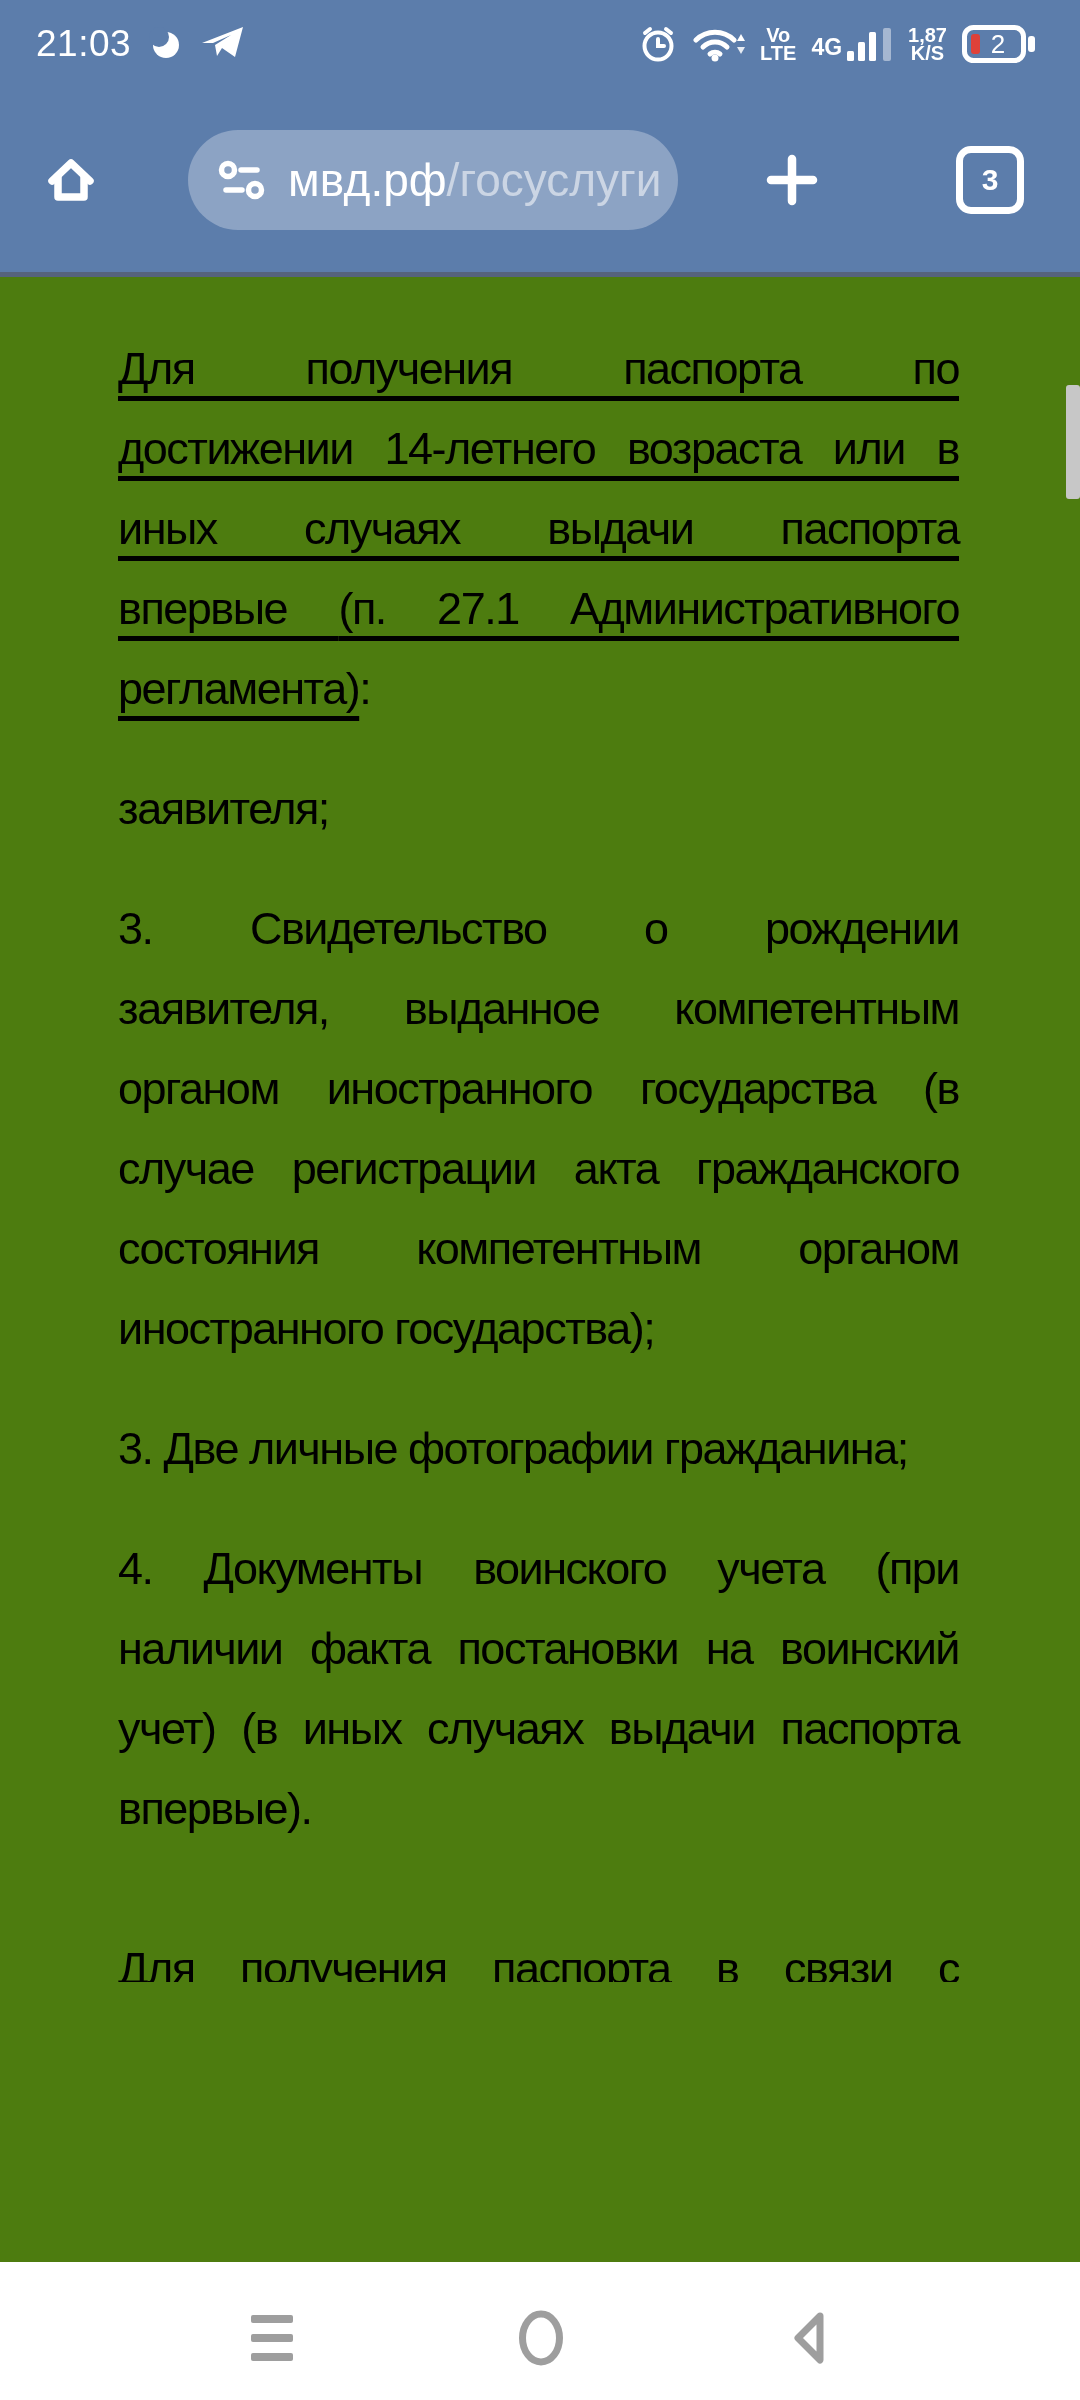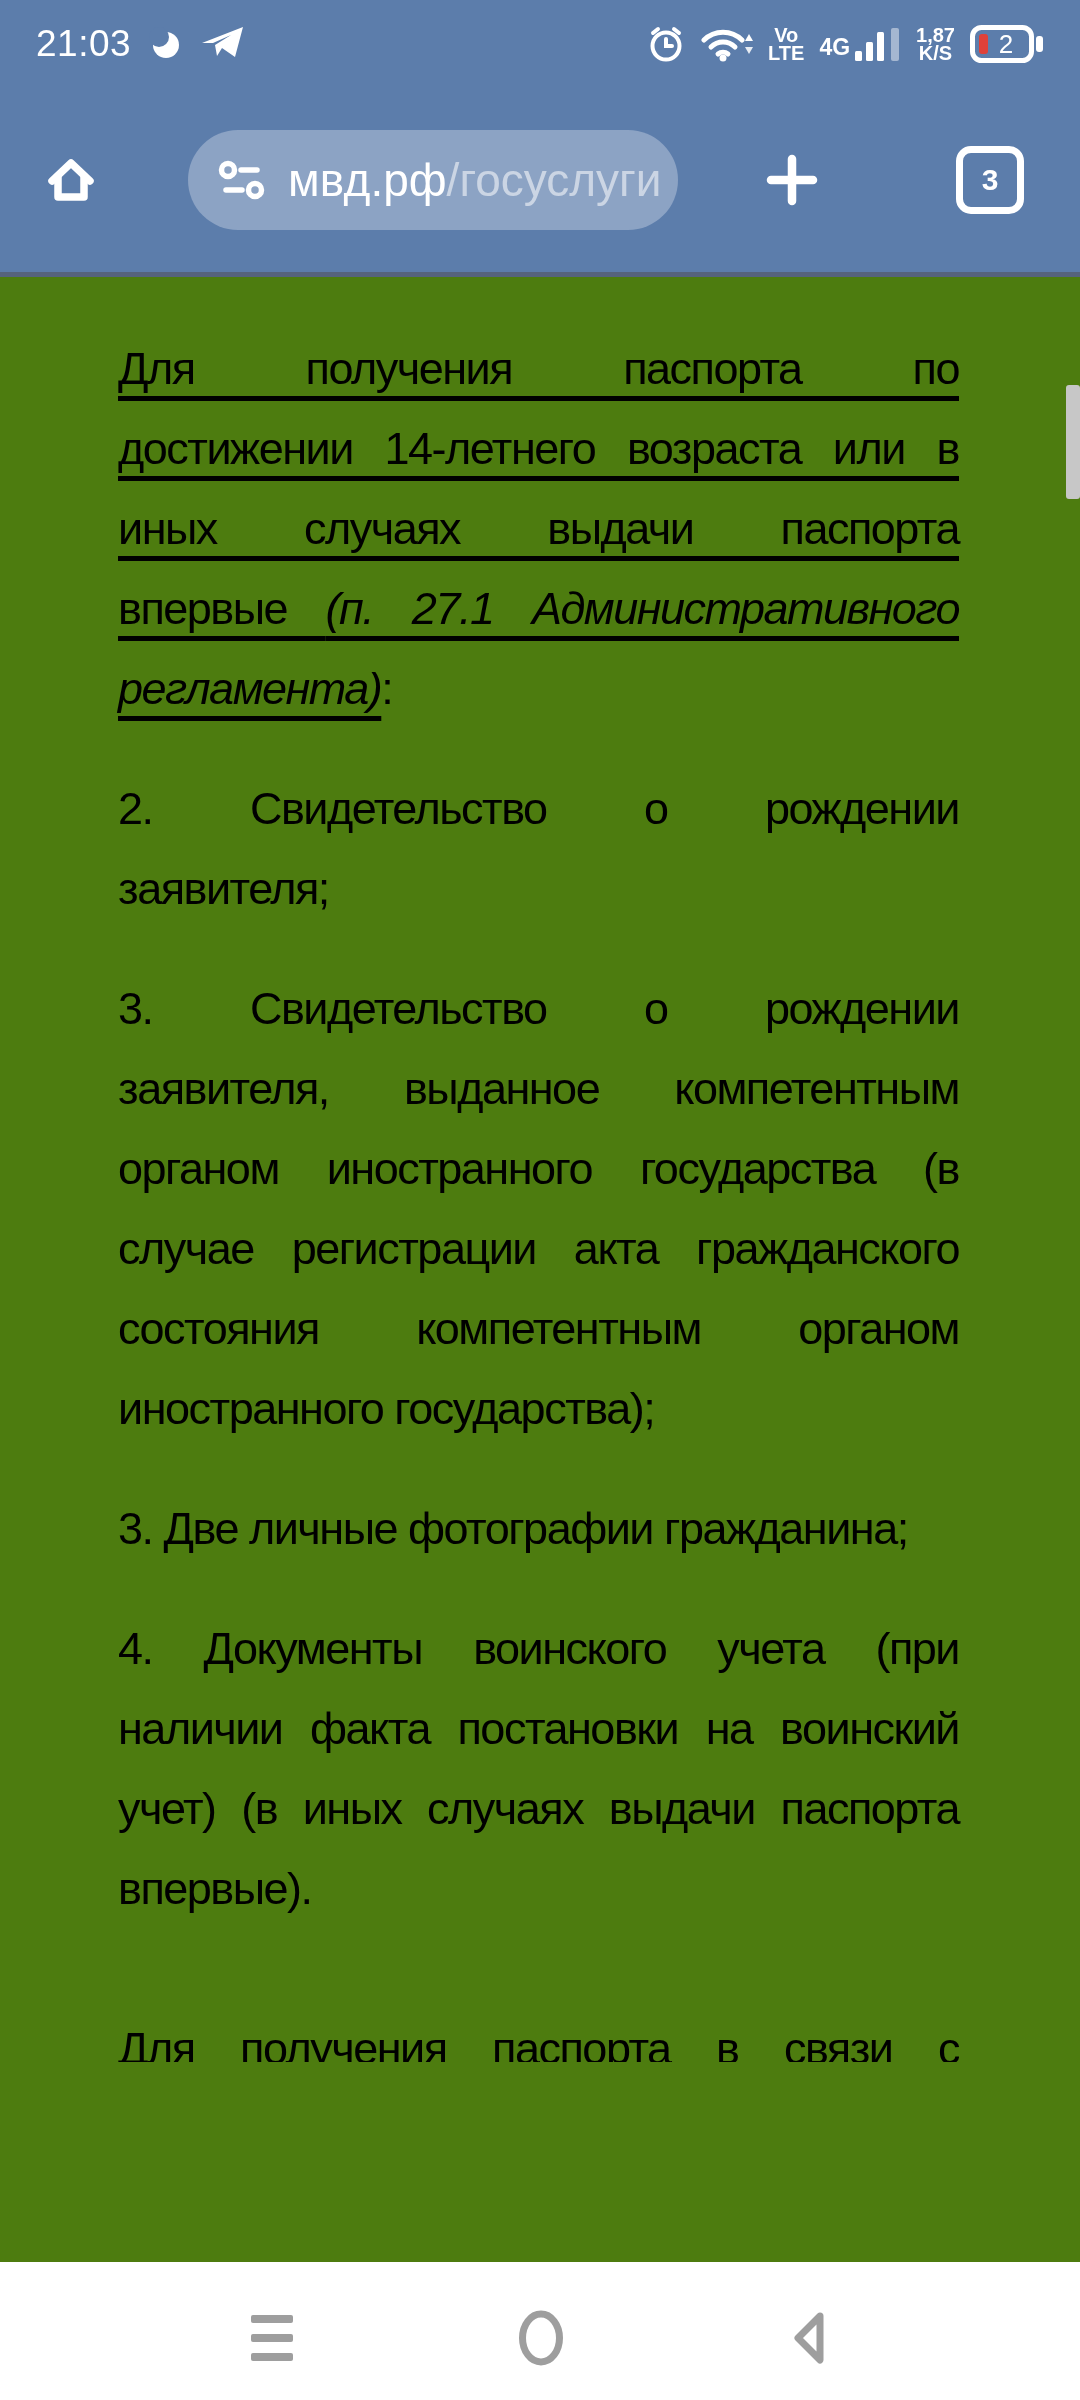--- a/index.html
+++ b/index.html
@@ -3,21 +3,21 @@
 <meta charset="utf-8">
 <style>
   html,body{margin:0;padding:0;background:#fff;}
   .phone{position:relative;width:1080px;height:2400px;background:#fff;overflow:hidden;
          font-family:"Liberation Sans",sans-serif;}
 
   
   .app-header{position:absolute;top:0;left:0;width:1080px;height:272px;background:#5c7dab;}
   .header-sep{position:absolute;top:272px;left:0;width:1080px;height:5px;background:#55637c;}
 
-  .status-bar{position:absolute;top:0;left:0;right:4px;height:88px;display:flex;
+  .status-bar{position:absolute;top:0;left:0;right:12px;height:88px;display:flex;
               align-items:center;padding:0 32px 0 36px;color:#fff;box-sizing:border-box;}
   .sb-left{display:flex;align-items:center;gap:18px;}
   .sb-time{font-size:37px;letter-spacing:0.5px;}
   .sb-right{margin-left:auto;display:flex;align-items:center;gap:15px;}
   .sb-2line{font-size:20px;font-weight:700;line-height:18px;text-align:center;letter-spacing:0;}
   .net-group{display:flex;align-items:flex-end;gap:5px;}
   .net-4g{font-size:23px;font-weight:700;}
 
   
   .toolbar{position:absolute;top:88px;left:0;right:0;height:184px;display:flex;
@@ -34,21 +34,21 @@
   .kebab{margin-left:98px;flex:none;display:flex;flex-direction:column;gap:9px;}
   .kebab .dot{width:13px;height:13px;border-radius:50%;background:#fff;}
 
   
   .webview{position:absolute;top:277px;left:0;width:1080px;height:1985px;background:#4d7c0f;overflow:hidden;}
   .content{padding:52px 121px 0 118px;font-size:45px;line-height:80px;letter-spacing:-1.5px;color:#000;}
   .para{margin:0 0 40px 0;}
   .jl{text-align:justify;text-align-last:justify;}
   .ll{text-align:left;text-align-last:left;}
   .u{text-decoration:underline;text-decoration-thickness:5px;text-underline-offset:12px;}
-  .it{font-style:italic;}
+  .it{}
   .partial{height:53px;overflow:hidden;margin-top:80px;}
 
   .scroll-thumb{position:absolute;right:0;top:385px;width:14px;height:114px;background:#c7c7c7;border-radius:3px;}
 
   
   .nav-bar{position:absolute;left:0;bottom:0;width:1080px;height:138px;background:#fff;
            display:flex;align-items:center;justify-content:space-between;
            padding:14px 251px 0 251px;box-sizing:border-box;}
   .nav-recents{display:flex;flex-direction:column;gap:11px;}
   .nav-recents .bar{width:42px;height:8px;background:#9e9e9e;border-radius:2px;}
@@ -164,21 +164,20 @@
       <div class="para">
         <div class="jl u">Для получения паспорта по</div>
         <div class="jl u">достижении 14-летнего возраста или в</div>
         <div class="jl u">иных случаях выдачи паспорта</div>
         <div class="jl u"><span>впервые </span><span class="it">(п. 27.1 Административного</span></div>
         <div class="ll"><span class="it u">регламента)</span><span>:</span></div>
       </div>
 
 
       <div class="para">
-        <div class="jl">2. Свидетельство о рождении</div>
         <div class="ll">заявителя;</div>
       </div>
 
       <div class="para">
         <div class="jl">3. Свидетельство о рождении</div>
         <div class="jl">заявителя, выданное компетентным</div>
         <div class="jl">органом иностранного государства (в</div>
         <div class="jl">случае регистрации акта гражданского</div>
         <div class="jl">состояния компетентным органом</div>
         <div class="ll">иностранного государства);</div>

